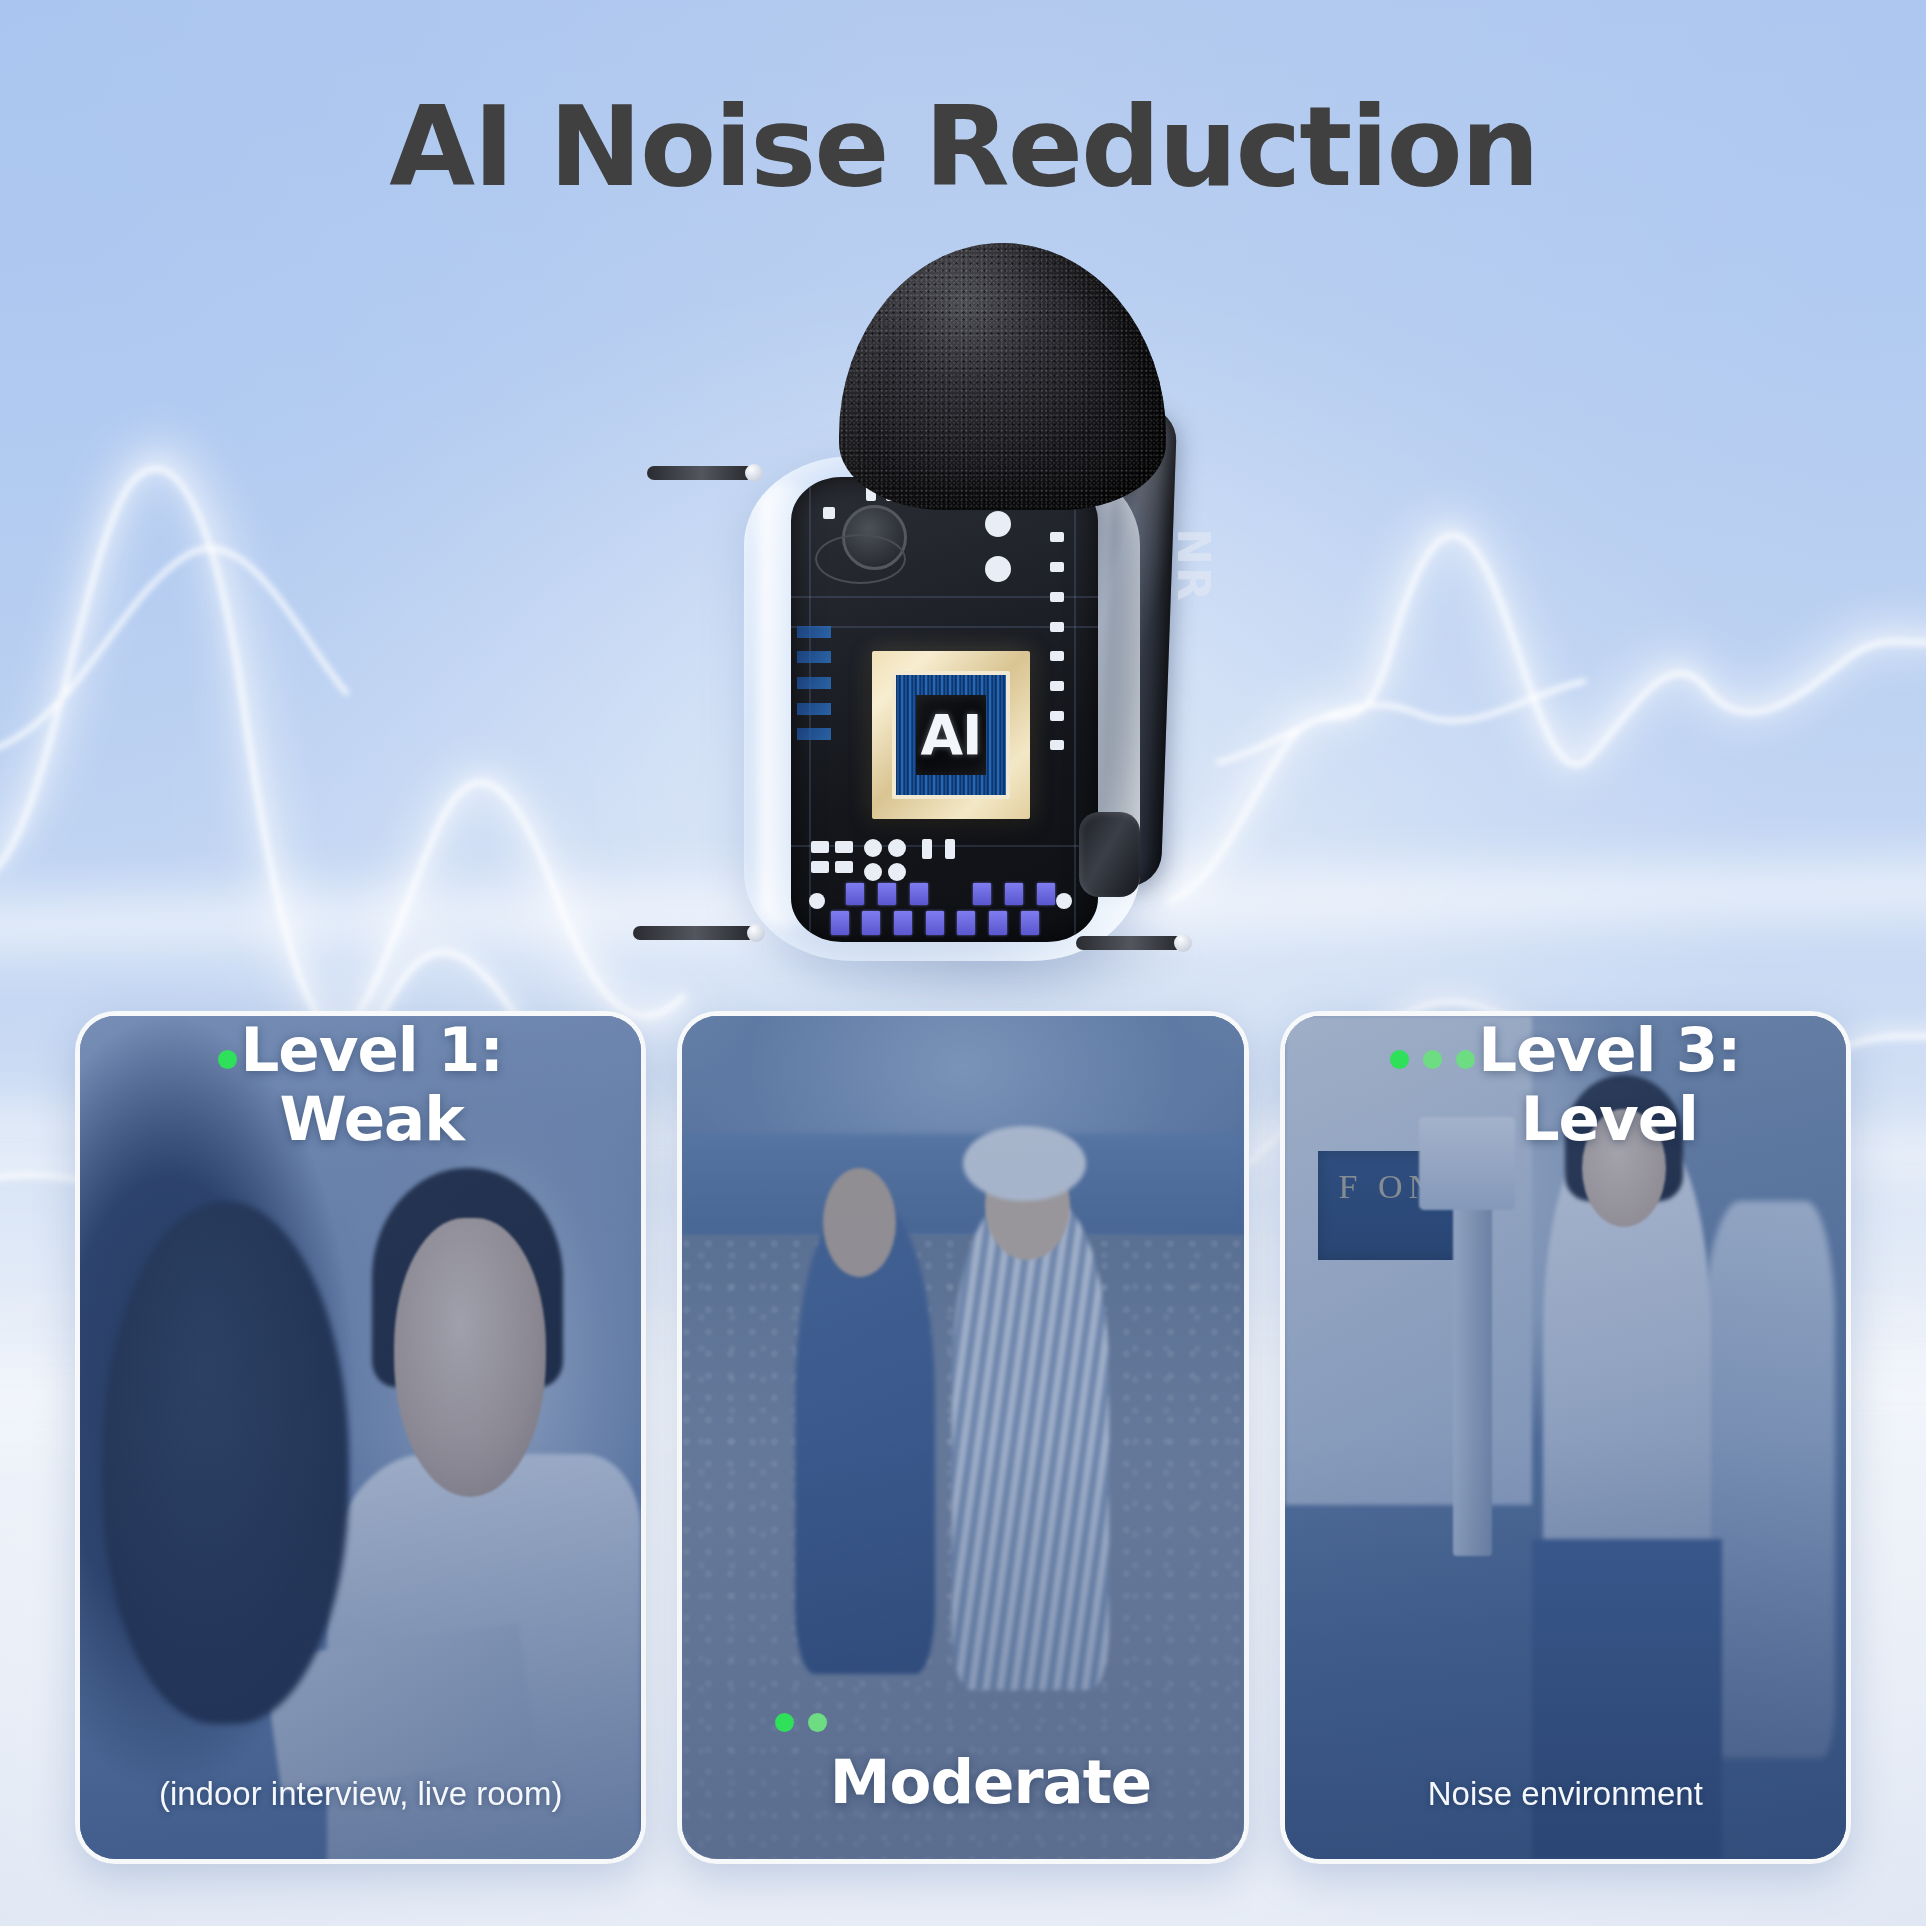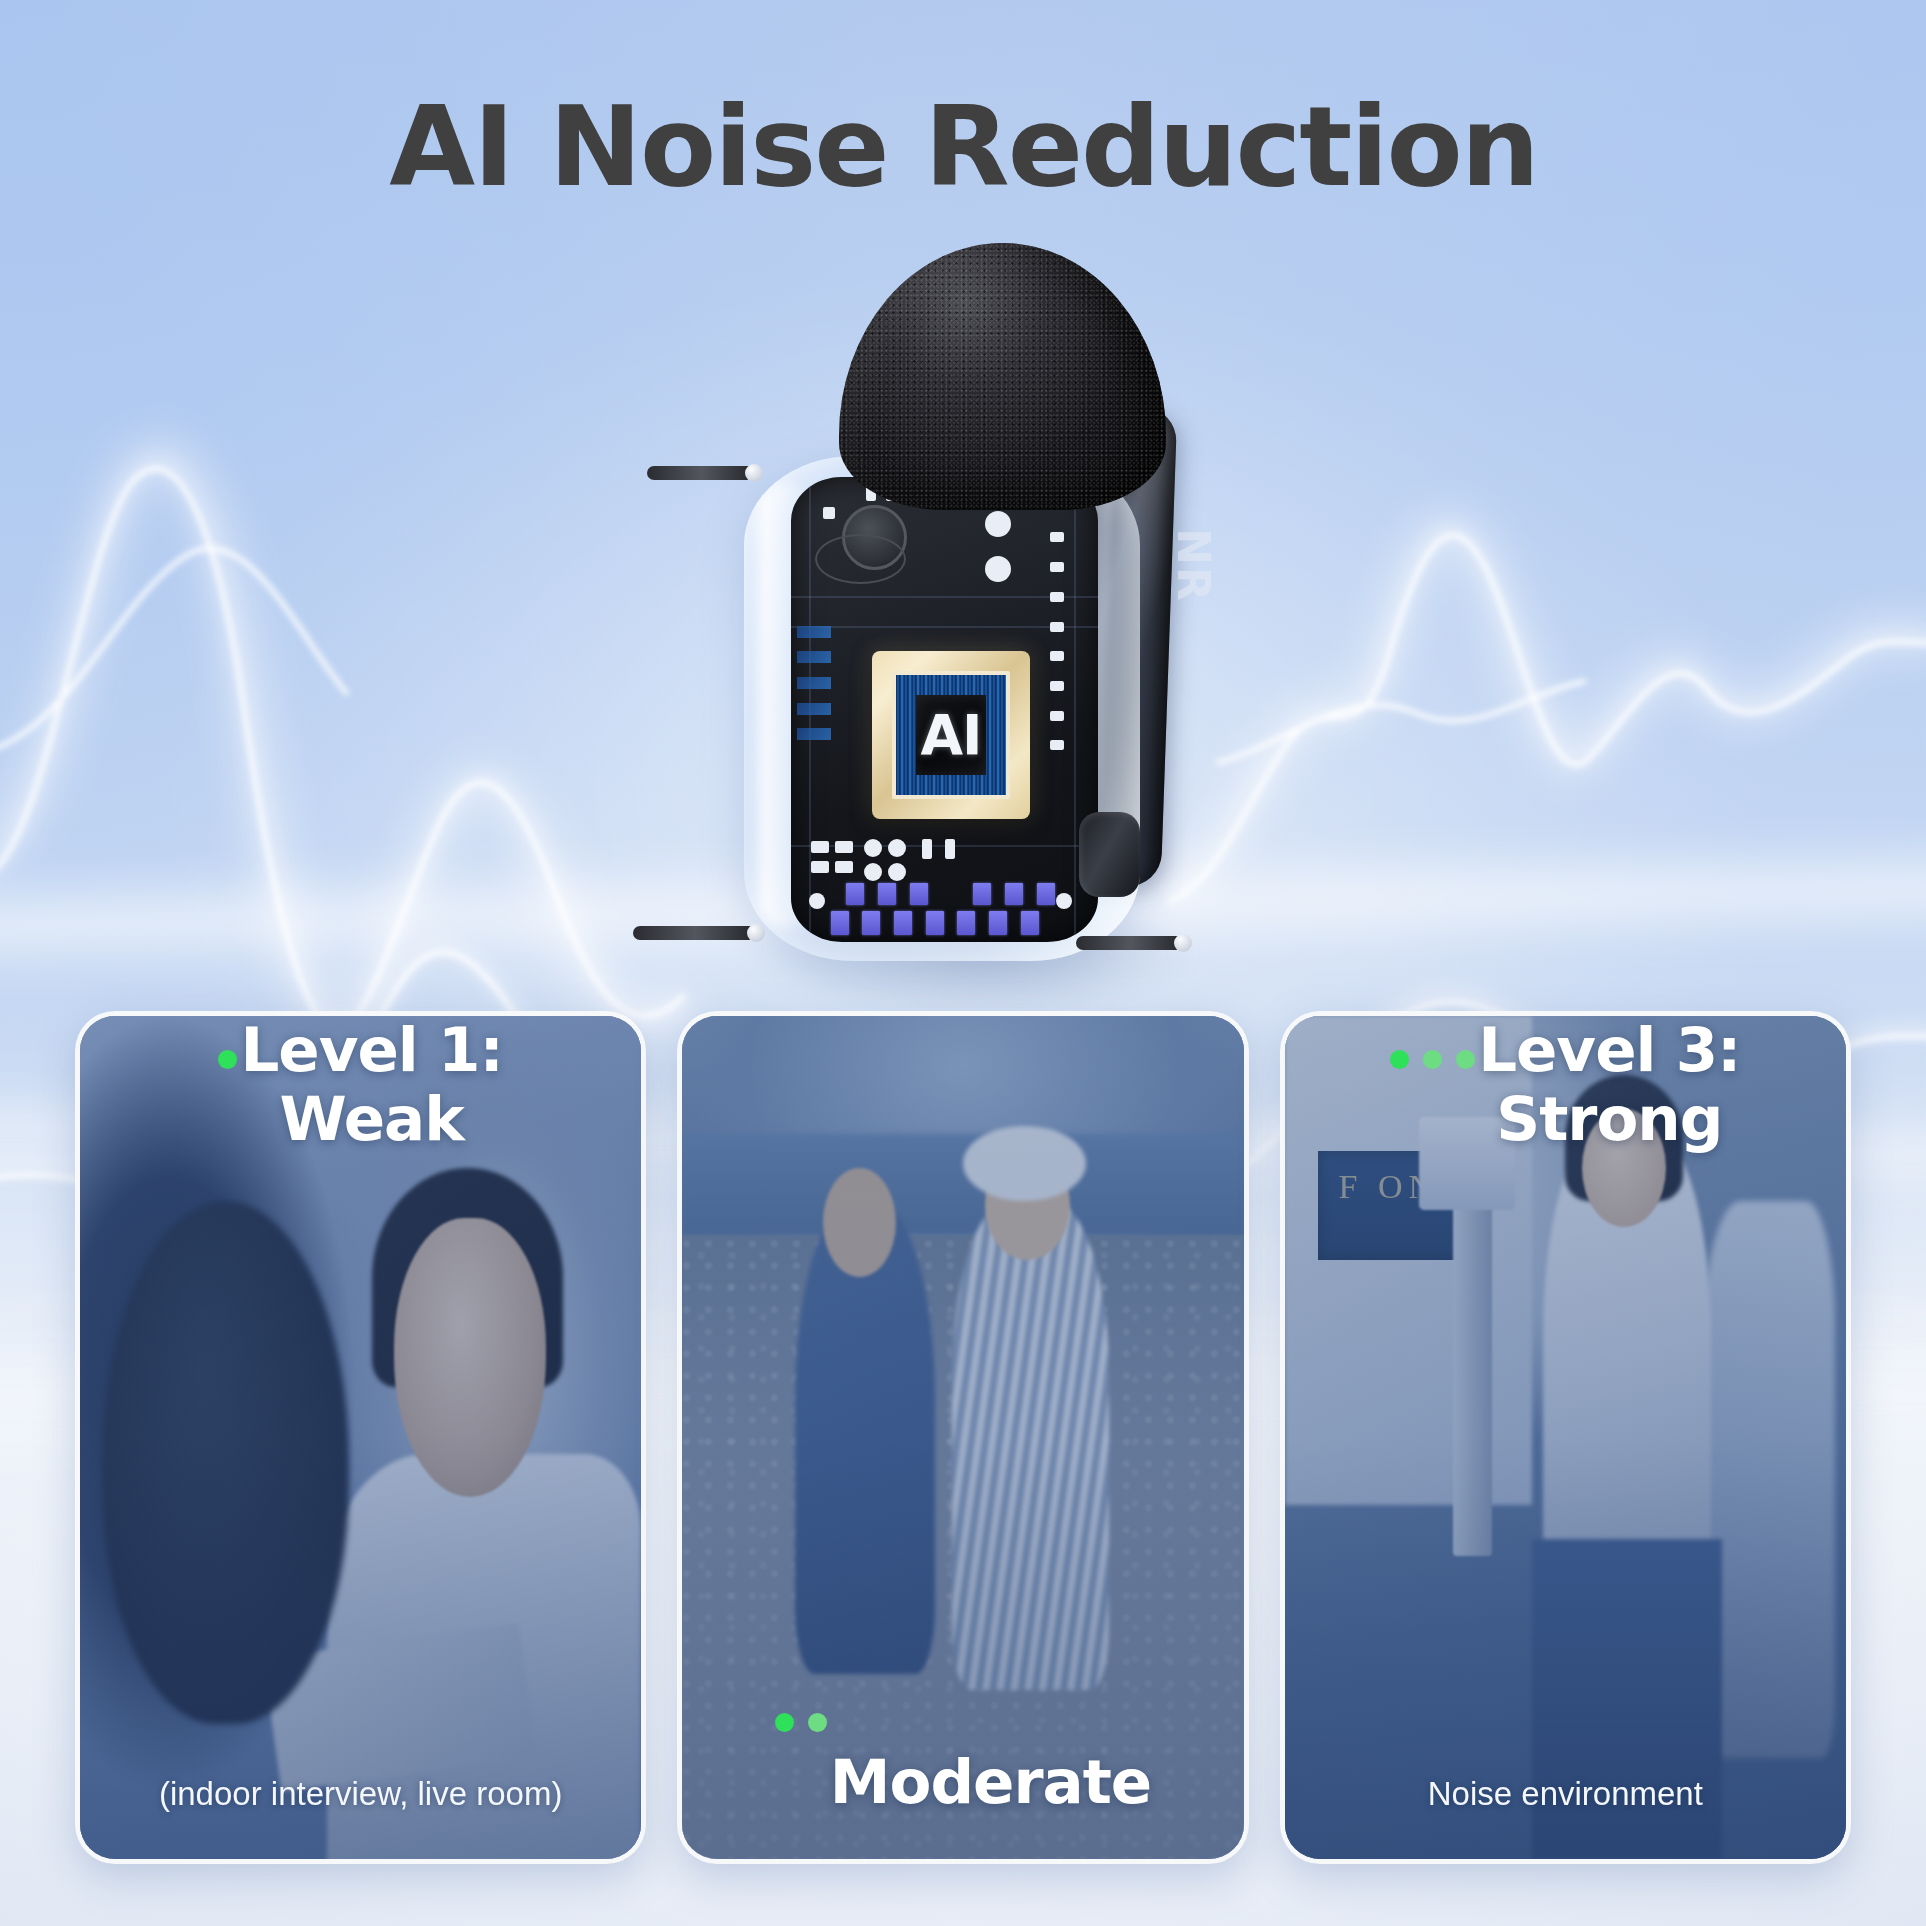--- a/index.html
+++ b/index.html
@@ -139,21 +139,21 @@
     background:radial-gradient(circle at 40% 35%, #4c5058, #1d1f25);
   }
   .pcb-ring2 {
     position:absolute; left:24px; top:57px; width:91px; height:50px;
     border:2px solid #4a4d54; border-radius:50%;
   }
   
   .ai-chip {
     position:absolute; left:81px; top:174px; width:158px; height:168px;
     background:linear-gradient(135deg, #efe0b8 0%, #f7edd0 18%, #d9c492 48%, #f3e8c6 78%, #e2cf9f 100%);
-    border-radius:8px;
+    border-radius:2px;
     box-shadow:0 5px 20px rgba(0,0,0,0.62), 0 0 22px rgba(255,235,180,0.25);
     padding:20px;
   }
   .ai-chip-inner {
     position:relative; width:100%; height:100%;
     background:
       repeating-linear-gradient(90deg, #0b2a58 0px, #1c5fae 2px, #0a2450 4px, #2f7ed6 6px, #0d2d5e 8px),
       linear-gradient(#123c77,#0a2248);
     border:4px solid #f2e9d2;
     border-radius:2px;
@@ -549,21 +549,21 @@
     <div class="card-tint"></div>
     <div class="card-content">
       <div class="card-head">
         <div class="dots">
           <span class="dot" style="background:#2ee05a"></span>
           <span class="dot" style="background:#6ddc82"></span>
           <span class="dot" style="background:#6ddc82"></span>
         </div>
         <div class="card-level">
           <span>Level 3:</span><br>
-          <span>Strong</span>
+          <span>Level</span>
         </div>
       </div>
       <div class="card-caption">
         <span class="l2">Noise environment</span>
       </div>
     </div>
   </div>
 
 </div>
 

